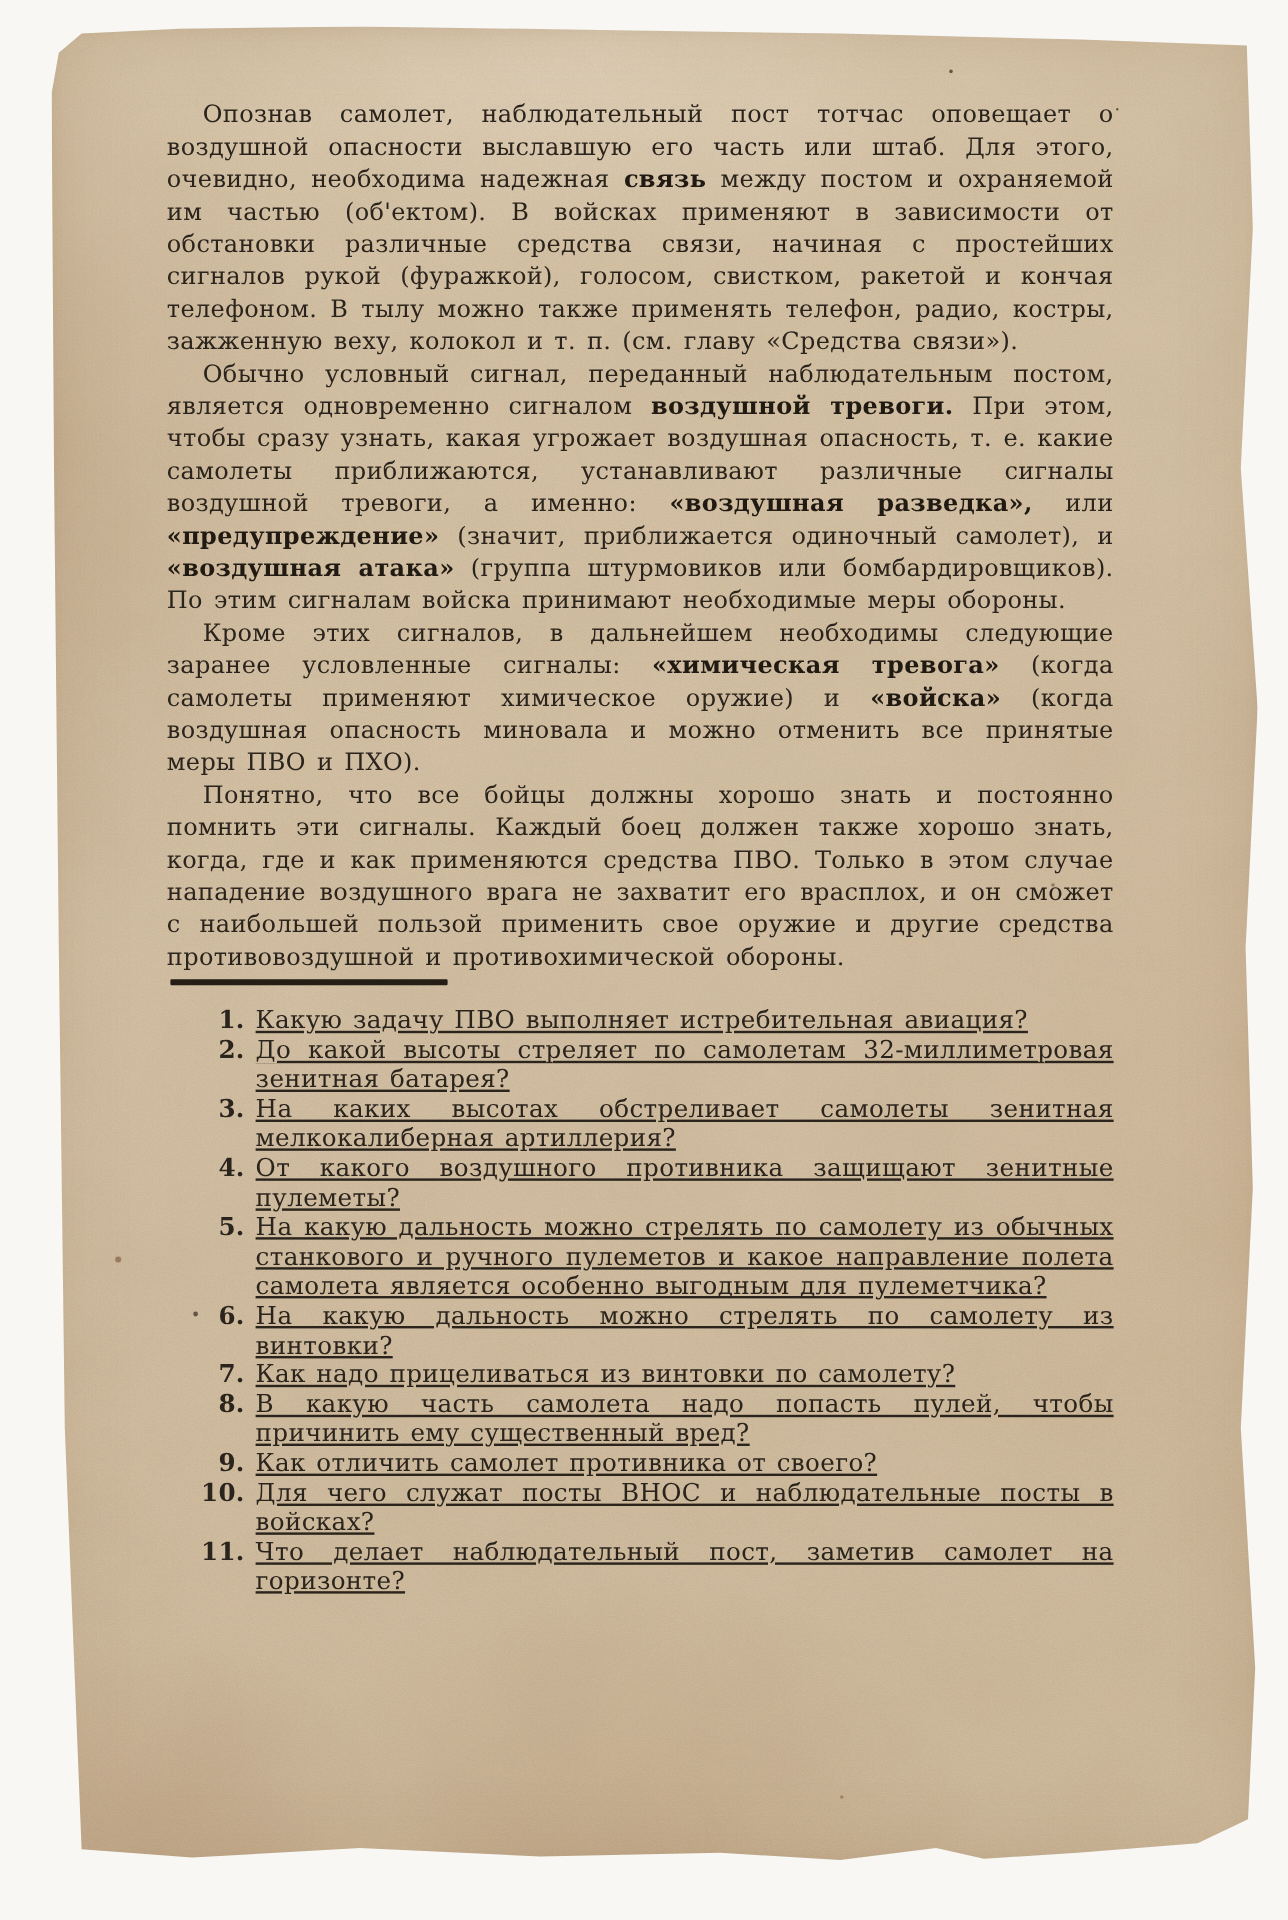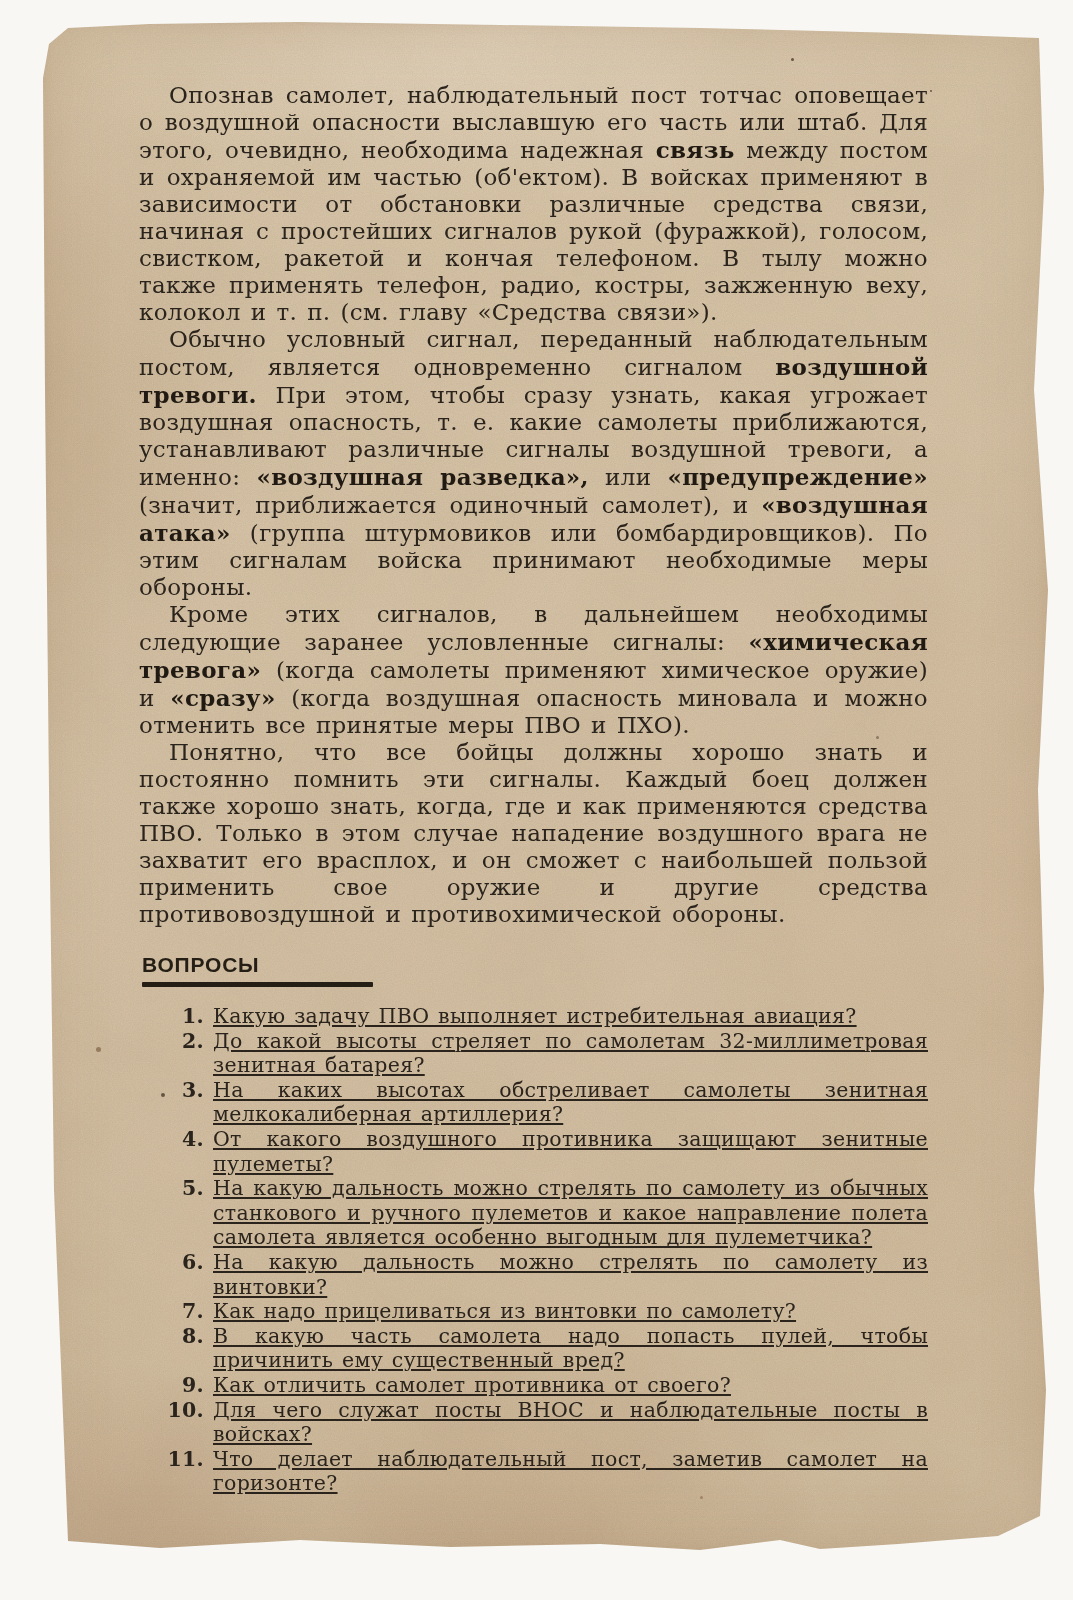--- a/index.html
+++ b/index.html
@@ -45,21 +45,21 @@
   }
   .speck{position:absolute;border-radius:50%;background:#4a3c2c;opacity:.8;}
 
   .content{
     position:absolute;
     left:101px; top:62px;
     width:789px;
     color:var(--ink);
   }
   .main-text p{
-    font-size:23px;
+    font-size:20px;
     line-height:27px;
     letter-spacing:.3px;
     word-spacing:2.5px;
     text-align:justify;
     text-indent:30px;
   }
   .main-text .b{font-weight:bold;color:#201a12;}
 
   .q-heading{
     margin-top:25px;
@@ -117,25 +117,24 @@
   <div class="speck" style="left:892px;top:70px;width:2px;height:2px;"></div>
   <div class="speck" style="left:58px;top:1027px;width:5px;height:5px;opacity:.55;background:#6b4a2e;"></div>
   <div class="speck" style="left:123px;top:1073px;width:4px;height:4px;"></div>
   <div class="speck" style="left:838px;top:716px;width:3px;height:3px;opacity:.5;"></div>
   <div class="speck" style="left:662px;top:1476px;width:3px;height:3px;opacity:.5;background:#7a5a3a;"></div>
 
   <div class="content">
     <div class="main-text">
         <p><span>Опознав самолет, наблюдательный пост тотчас оповещает о воздушной опасности выславшую его часть или штаб. Для этого, очевидно, необходима надежная </span><span class="b">связь</span><span> между постом и охраняемой им частью (об'ектом). В войсках применяют в зависимости от обстановки различные средства связи, начиная с простейших сигналов рукой (фуражкой), голосом, свистком, ракетой и кончая телефоном. В тылу можно также применять телефон, радио, костры, зажженную веху, колокол и т. п. (см. главу «Средства связи»).</span></p>
         <p><span>Обычно условный сигнал, переданный наблюдательным постом, является одновременно сигналом </span><span class="b">воздушной тревоги.</span><span> При этом, чтобы сразу узнать, какая угрожает воздушная опасность, т. е. какие самолеты приближаются, устанавливают различные сигналы воздушной тревоги, а именно: </span><span class="b">«воздушная разведка»,</span><span> или </span><span class="b">«предупреждение»</span><span> (значит, приближается одиночный самолет), и </span><span class="b">«воздушная атака»</span><span> (группа штурмовиков или бомбардировщиков). По этим сигналам войска принимают необходимые меры обороны.</span></p>
-        <p><span>Кроме этих сигналов, в дальнейшем необходимы следующие заранее условленные сигналы: </span><span class="b">«химическая тревога»</span><span> (когда самолеты применяют химическое оружие) и </span><span class="b">«сразу»</span><span> (когда воздушная опасность миновала и можно отменить все принятые меры ПВО и ПХО).</span></p>
+        <p><span>Кроме этих сигналов, в дальнейшем необходимы следующие заранее условленные сигналы: </span><span class="b">«химическая тревога»</span><span> (когда самолеты применяют химическое оружие) и </span><span class="b">«войска»</span><span> (когда воздушная опасность миновала и можно отменить все принятые меры ПВО и ПХО).</span></p>
         <p><span>Понятно, что все бойцы должны хорошо знать и постоянно помнить эти сигналы. Каждый боец должен также хорошо знать, когда, где и как применяются средства ПВО. Только в этом случае нападение воздушного врага не захватит его врасплох, и он сможет с наибольшей пользой применить свое оружие и другие средства противовоздушной и противохимической обороны.</span></p>
       </div>
 
-    <h2 class="q-heading">ВОПРОСЫ</h2>
     <div class="q-underline"></div>
 
     <div class="q-list">
         <div class="q-row">
           <div class="q-num">1.</div>
           <div class="q-text">Какую задачу ПВО выполняет истребительная авиация?</div>
         </div>
         <div class="q-row">
           <div class="q-num">2.</div>
           <div class="q-text">До какой высоты стреляет по самолетам 32-миллиметровая зенитная батарея?</div>

